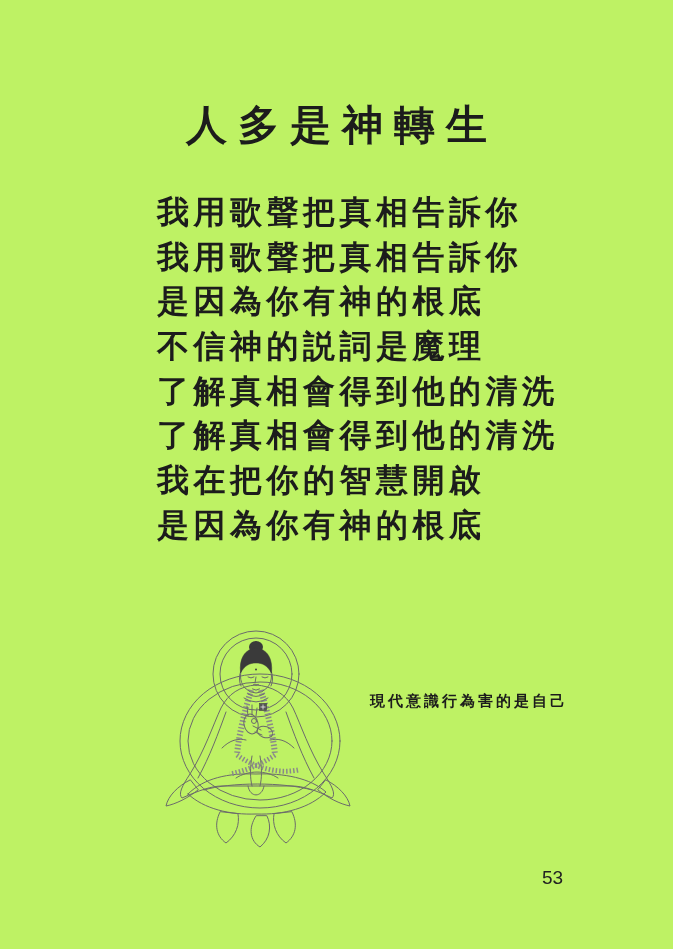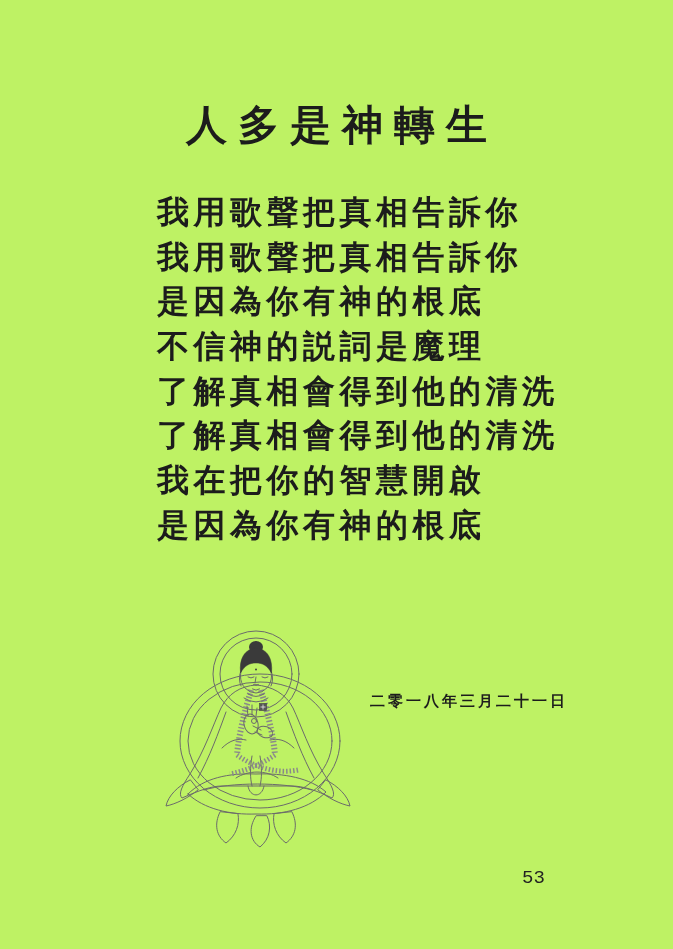--- a/index.html
+++ b/index.html
@@ -45,23 +45,23 @@
   .date-caption{
     position:absolute;
     left:370px;top:692px;
     font-size:15px;
     font-weight:bold;
     letter-spacing:3px;
     white-space:nowrap;
   }
   .page-number{
     position:absolute;
-    left:522px;top:867px;
+    left:542px;top:867px;
     font-size:19px;
-    font-family:Liberation Mono, monospace;
+    font-family:Liberation Sans, sans-serif;
     color:#222;
   }
 </style>
 </head>
 <body>
 
 <div class="page">
 
   <h1 class="title">人多是神轉生</h1>
 
@@ -158,17 +158,17 @@
         <circle cx="96" cy="41.5" r="1" fill="#444444"></circle>
         <path class="lineart" d="M 88 49 q 3 2 6 0" stroke-width="0.8"></path>
         <path class="lineart" d="M 102 49 q 3 2 6 0" stroke-width="0.8"></path>
         <path class="lineart" d="M 96 49 l -1 6" stroke-width="0.8"></path>
         <path class="lineart" d="M 93.5 56.5 q 2.5 1.5 5 0" stroke-width="0.8"></path>
         <path class="lineart" d="M 92.5 61 q 3.5 2.5 7 0" stroke-width="0.8"></path>
       </g>
     </svg>
   </div>
 
-  <div class="date-caption">二零一八年三月二十一日</div>
+  <div class="date-caption">現代意識行為害的是自己</div>
 
   <div class="page-number">53</div>
 
 </div>
 
 </body></html>

